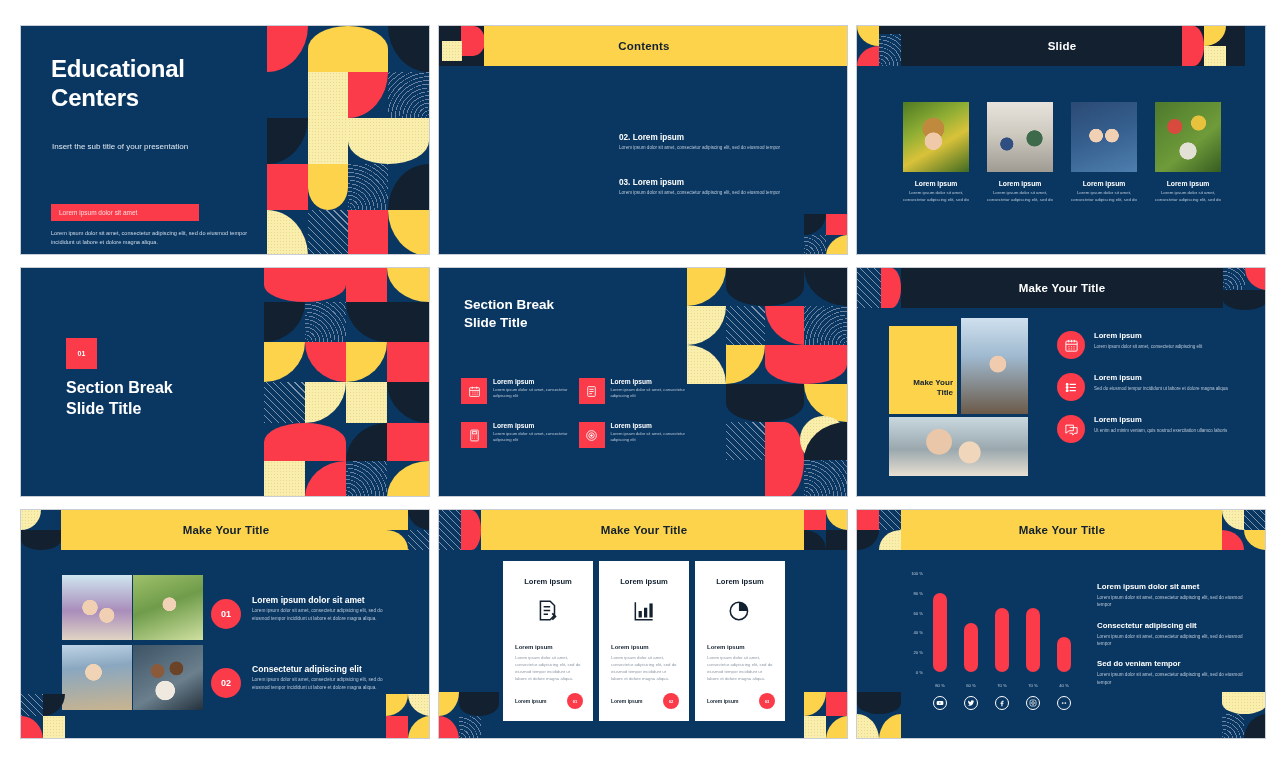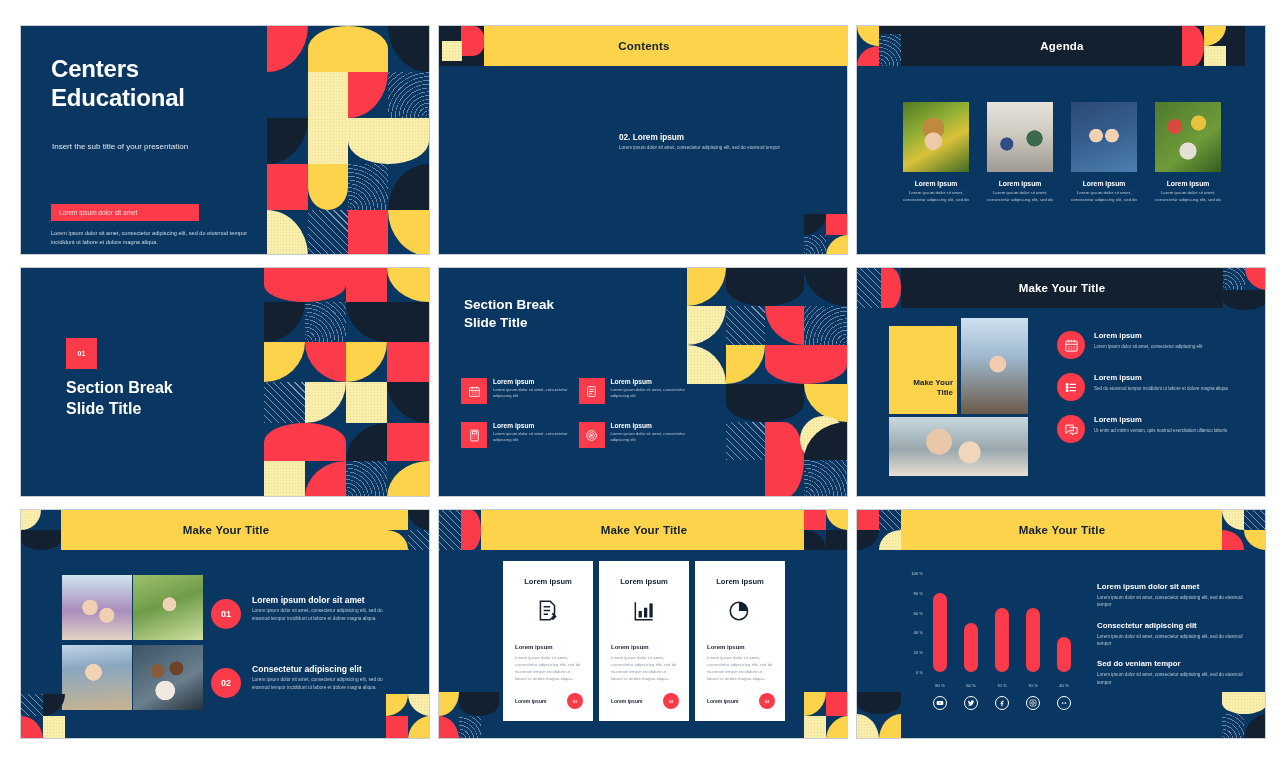--- a/index.html
+++ b/index.html
@@ -210,22 +210,22 @@
   .s9-h { color:#fff; font-size:7.8px; font-weight:bold; }
   .s9-p { color:#b7c6d6; font-size:4.6px; line-height:1.6; margin:3px 0 12px 0; }
 </style>
 </head>
 <body>
 
 <div class="grid">
 
   <div class="slide">
     <div class="s1-title">
+      <div>Educational</div>
       <div>Centers</div>
-      <div>Educational</div>
     </div>
     <div class="s1-sub">Insert the sub title of your presentation</div>
     <div class="s1-bar">Lorem ipsum dolor sit amet</div>
     <div class="s1-body">Lorem ipsum dolor sit amet, consectetur adipiscing elit, sed do eiusmod tempor incididunt ut labore et dolore magna aliqua.</div>
 
     <div class="s1-pat">
 
       <div class="sh red  qbr" style="left:0;top:0;width:41px;height:46px;"></div>
       <div class="sh yel  htop" style="left:41px;top:0;width:80px;height:46px;"></div>
       <div class="sh dark qbl" style="left:121px;top:0;width:41px;height:46px;"></div>
@@ -252,38 +252,42 @@
 
   <div class="slide">
     <div class="sh dark" style="left:0;top:0;width:45px;height:40px;"></div>
     <div class="sh red hr" style="left:22px;top:0;width:24px;height:30px;"></div>
     <div class="sh creamdot" style="left:3px;top:15px;width:20px;height:20px;"></div>
     <div class="hdr-yellow" style="left:45px;width:365px;"></div>
     <div class="hdr-txt onyel">Contents</div>
 
     <div class="c-item" style="top:107px;">
       <div class="c-h">02. Lorem ipsum</div>
+      <div class="c-p">Lorem ipsum dolor sit amet, consectetur adipiscing elit, sed do eiusmod tempor</div>
+    </div>
+    <div class="c-item" style="top:152px;">
+      <div class="c-h">03. Lorem ipsum</div>
       <div class="c-p">Lorem ipsum dolor sit amet, consectetur adipiscing elit, sed do eiusmod tempor</div>
     </div>
 
     <div class="sh dark qbr" style="left:365px;top:188px;width:22px;height:21px;"></div>
     <div class="sh red" style="left:387px;top:188px;width:23px;height:21px;"></div>
     <div class="sh arcs-bl" style="left:365px;top:209px;width:22px;height:21px;"></div>
     <div class="sh yel qtl" style="left:387px;top:209px;width:23px;height:21px;"></div>
   </div>
 
   <div class="slide">
     <div class="sh yel qbl" style="left:0;top:0;width:22px;height:20px;"></div>
     <div class="sh red qtl" style="left:0;top:20px;width:22px;height:20px;"></div>
     <div class="hdr-dark" style="left:22px;width:366px;"></div>
     <div class="sh arcs-bl" style="left:22px;top:8px;width:22px;height:32px;"></div>
     <div class="sh red hr" style="left:325px;top:0;width:22px;height:40px;"></div>
     <div class="sh yel qbr" style="left:347px;top:0;width:22px;height:20px;"></div>
     <div class="sh creamdot" style="left:347px;top:20px;width:22px;height:20px;"></div>
-    <div class="hdr-txt ondark">Agenda</div>
+    <div class="hdr-txt ondark">Slide</div>
 
     <div class="ag-row">
       <div class="ag-col">
         <div class="ag-img">
             <div class="ph ph1"></div>
           </div>
         <div class="ag-h">Lorem ipsum</div>
         <div class="ag-p">Lorem ipsum dolor sit amet, consectetur adipiscing elit, sed do</div>
       </div>
       <div class="ag-col">

